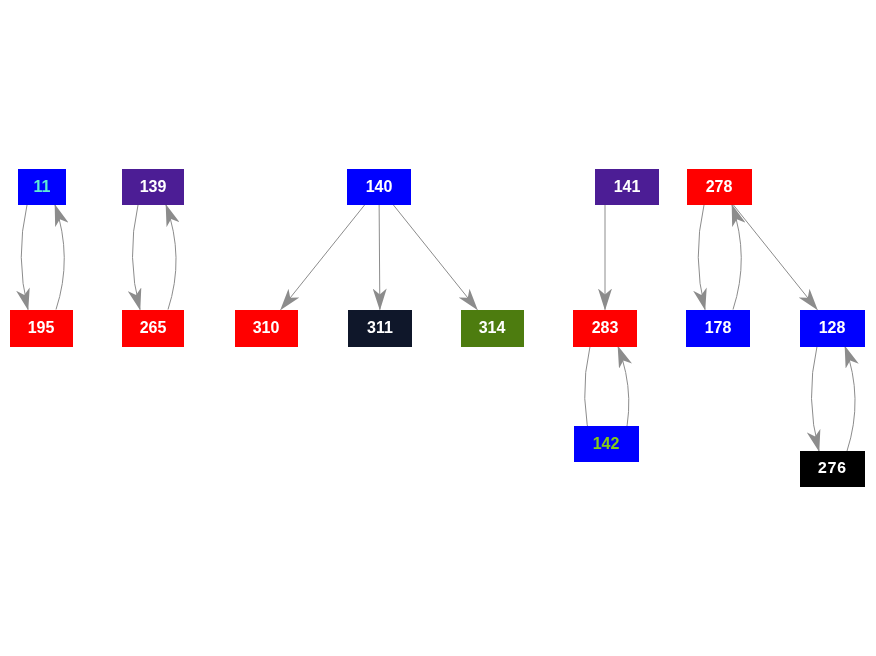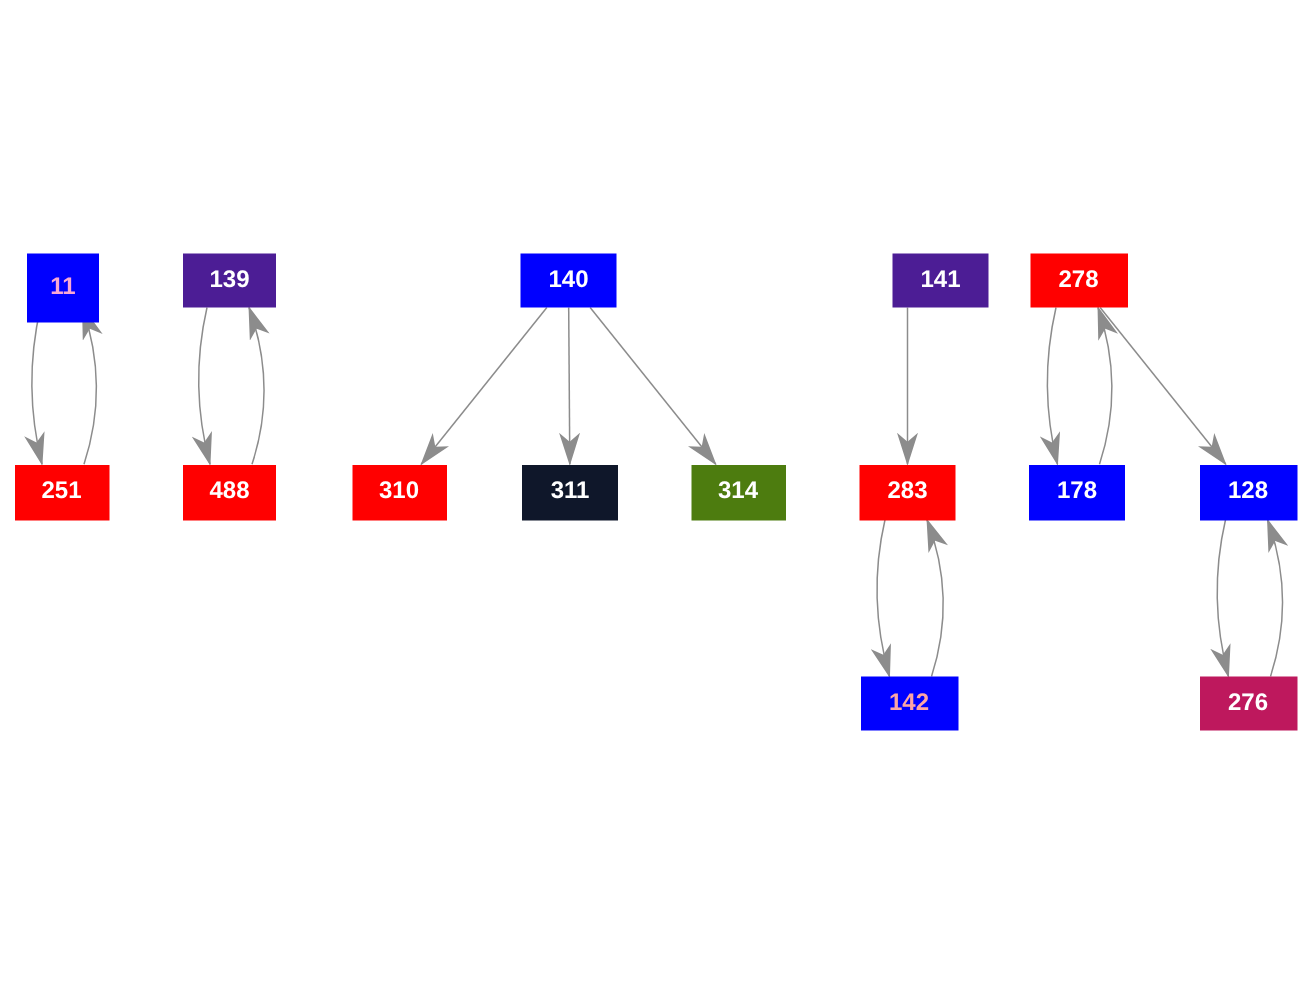--- a/index.html
+++ b/index.html
@@ -58,28 +58,28 @@
         <path d="M 704 205 Q 692 257.5 705 309.5" class="edge" stroke="#8c8c8c" marker-end="url(#arrowhead)"></path>
         <path d="M 733 309.5 Q 750 257.5 732 205" class="edge" stroke="#8c8c8c" marker-end="url(#arrowhead)"></path>
         <path d="M 733.4255319148937 205 L 817.1737588652483 309.5" class="edge" stroke="#8c8c8c" marker-end="url(#arrowhead)"></path>
         <path d="M 590 346.5 Q 578 398.5 593 451" class="edge" stroke="#8c8c8c" marker-end="url(#arrowhead)"></path>
         <path d="M 621 451 Q 638 398.5 618 346.5" class="edge" stroke="#8c8c8c" marker-end="url(#arrowhead)"></path>
         <path d="M 817 346.5 Q 805 398.5 819 451" class="edge" stroke="#8c8c8c" marker-end="url(#arrowhead)"></path>
         <path d="M 847 451 Q 864 398.5 845 346.5" class="edge" stroke="#8c8c8c" marker-end="url(#arrowhead)"></path>
       </g>
   </svg>
 
-<div class="node" style="left: 18px; top: 169px; width: 48px; height: 46px; background: rgb(0, 0, 255); color: #f9a8d4;">11</div>
+<div class="node" style="left: 18px; top: 169px; width: 48px; height: 36px; background: rgb(0, 0, 255); color: #5eead4;">11</div>
     <div class="node" style="left: 122px; top: 169px; width: 62px; height: 36px; background: #4c1d95; color: rgb(255, 255, 255);">139</div>
     <div class="node" style="left: 347px; top: 169px; width: 64px; height: 36px; background: rgb(0, 0, 255); color: rgb(255, 255, 255);">140</div>
     <div class="node" style="left: 573px; top: 169px; width: 64px; height: 36px; background: #4c1d95; color: rgb(255, 255, 255); margin-left: 22px;">141</div>
     <div class="node" style="left: 686.5px; top: 169px; width: 65px; height: 36px; background: rgb(255, 0, 0); color: rgb(255, 255, 255);">278</div>
-    <div class="node" style="left: 9.5px; top: 309.5px; width: 63px; height: 37px; background: rgb(255, 0, 0); color: rgb(255, 255, 255);">251</div>
-    <div class="node" style="left: 122px; top: 309.5px; width: 62px; height: 37px; background: rgb(255, 0, 0); color: rgb(255, 255, 255);">488</div>
+    <div class="node" style="left: 9.5px; top: 309.5px; width: 63px; height: 37px; background: rgb(255, 0, 0); color: rgb(255, 255, 255);">195</div>
+    <div class="node" style="left: 122px; top: 309.5px; width: 62px; height: 37px; background: rgb(255, 0, 0); color: rgb(255, 255, 255);">265</div>
     <div class="node" style="left: 234.5px; top: 309.5px; width: 63px; height: 37px; background: rgb(255, 0, 0); color: rgb(255, 255, 255);">310</div>
     <div class="node" style="left: 348px; top: 309.5px; width: 64px; height: 37px; background: #0f172a; color: rgb(255, 255, 255);">311</div>
     <div class="node" style="left: 460.5px; top: 309.5px; width: 63px; height: 37px; background: #4d7c0f; color: rgb(255, 255, 255);">314</div>
     <div class="node" style="left: 573px; top: 309.5px; width: 64px; height: 37px; background: rgb(255, 0, 0); color: rgb(255, 255, 255);">283</div>
     <div class="node" style="left: 686px; top: 309.5px; width: 64px; height: 37px; background: rgb(0, 0, 255); color: rgb(255, 255, 255);">178</div>
     <div class="node" style="left: 799.5px; top: 309.5px; width: 65px; height: 37px; background: rgb(0, 0, 255); color: rgb(255, 255, 255);">128</div>
-    <div class="node" style="left: 573.5px; top: 451px; width: 65px; height: 36px; background: rgb(0, 0, 255); color: #fca5a5;">142</div>
-    <div class="node" style="left: 799.5px; top: 451px; width: 65px; height: 36px; background: #be185d; color: rgb(255, 255, 255);">276</div>
+    <div class="node" style="left: 573.5px; top: 426px; width: 65px; height: 36px; background: rgb(0, 0, 255); color: #84cc16;">142</div>
+    <div class="node" style="left: 799.5px; top: 451px; width: 65px; height: 36px; background: #000000; color: rgb(255, 255, 255); font-family: Liberation Mono, monospace;">276</div>
   </div>
 
 </body></html>

